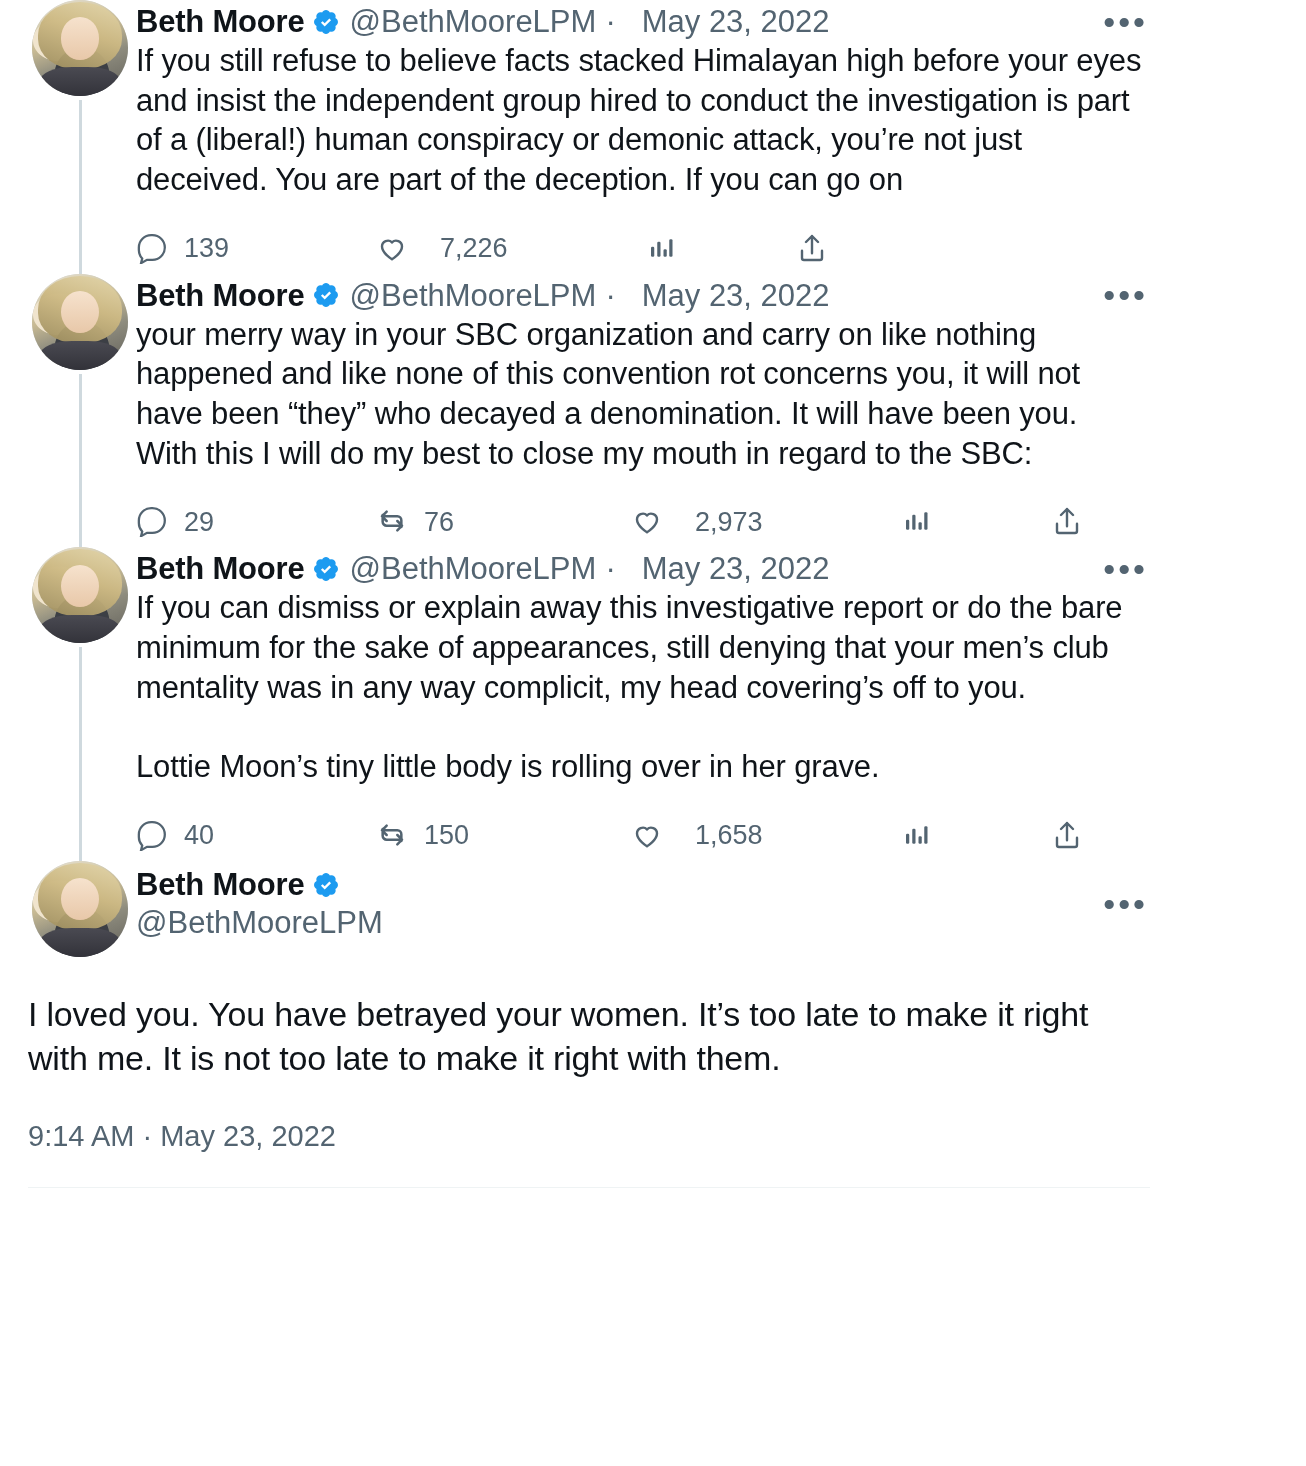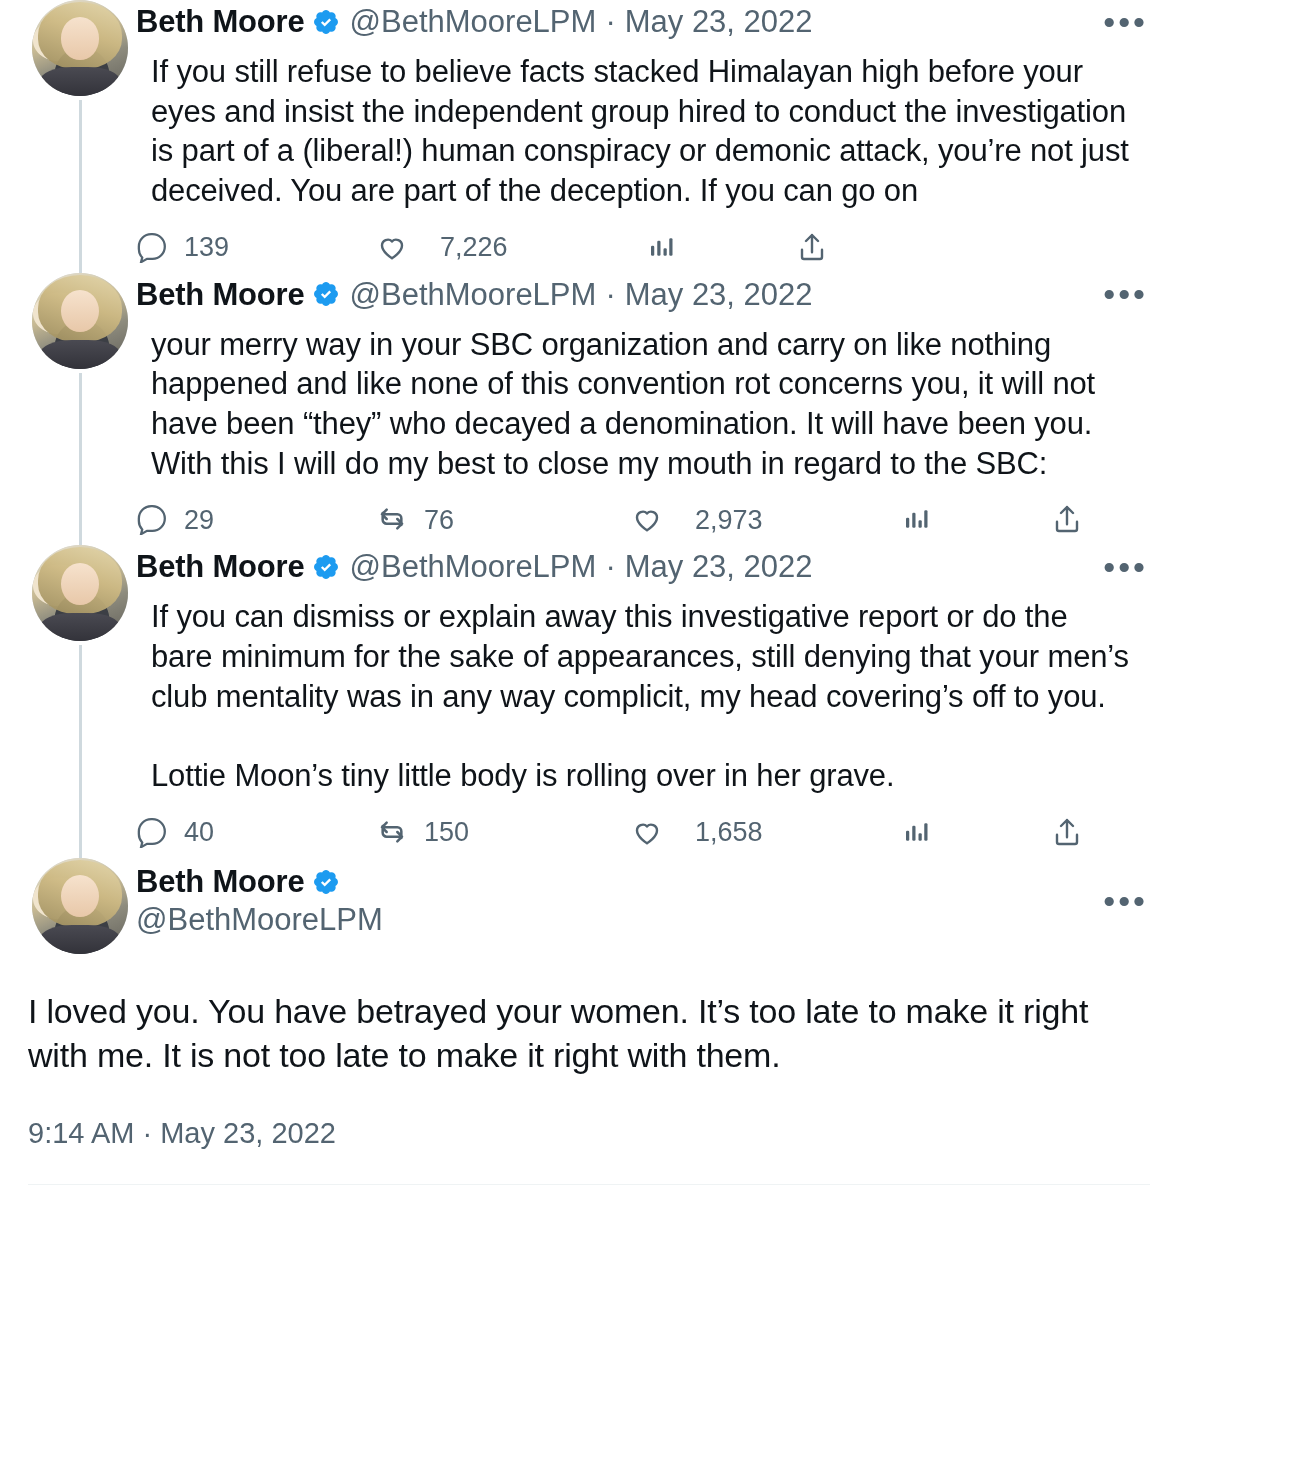--- a/index.html
+++ b/index.html
@@ -111,20 +111,21 @@
     width: 28px;
     height: 28px;
     margin-left: 7px;
     flex: 0 0 28px;
   }
   .handle, .dot, .date {
     font-size: 31px;
     color: #536471;
     font-weight: 400;
     white-space: nowrap;
+    margin-left: 17px;
   }
   .handle { margin-left: 10px; }
   .dot { margin: 0 9px; }
 
   .more-btn {
     position: absolute;
     right: 0;
     top: 50%;
     transform: translateY(-50%);
     color: #536471;
@@ -135,38 +136,39 @@
     cursor: pointer;
   }
 
   .tweet-text {
     font-size: 31px;
     line-height: 1.28;
     color: #0f1419;
     letter-spacing: -0.15px;
     white-space: pre-wrap;
     word-wrap: break-word;
-    margin: 15px;
+    margin: 0;
     padding-right: 6px;
   }
 
   
   .actions {
     display: flex;
     align-items: center;
     margin-top: 20px;
     max-width: 1000px;
   }
   .action {
     display: flex;
     align-items: center;
     color: #536471;
     font-size: 27px;
     cursor: pointer;
     gap: 16px;
+    margin-top: 12px;
   }
   .action.reply   { width: 240px; }
   .action.retweet { width: 255px; }
   .action.like    { width: 270px; gap: 32px; }
   .action.views   { width: 150px; }
   .action svg { display: block; }
   .action .cnt { position: relative; top: 1px; }
 
   
   .tweet.last .tweet-body { padding-bottom: 0; }

